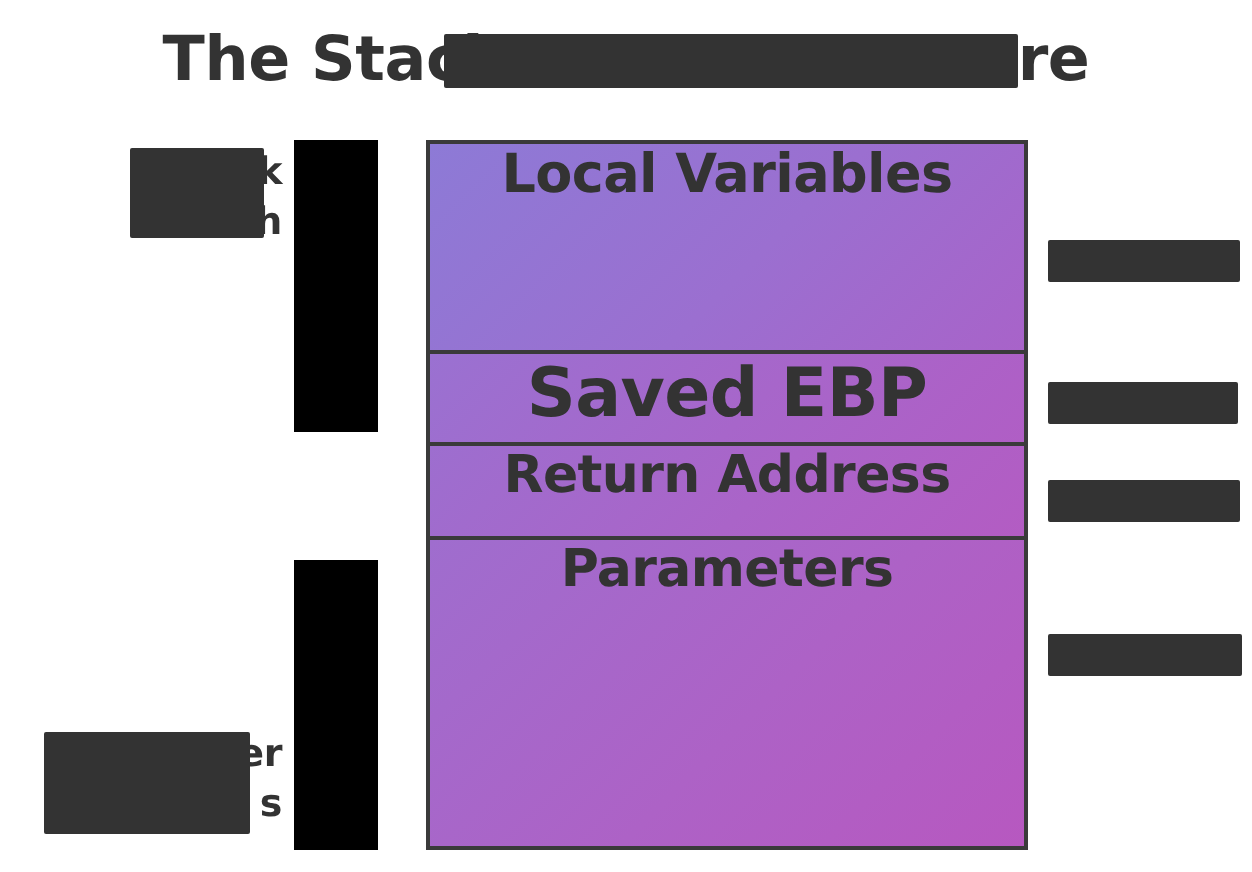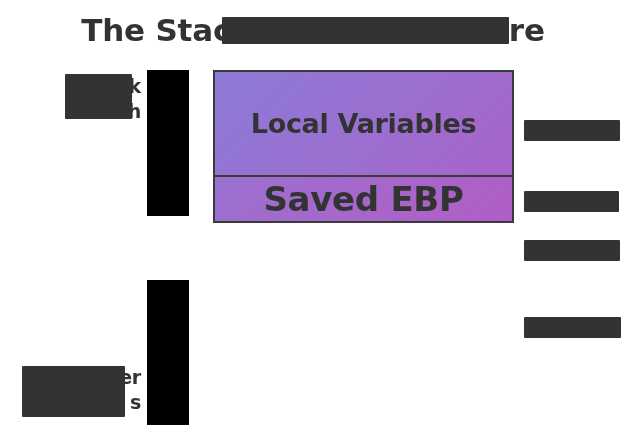--- a/index.html
+++ b/index.html
@@ -64,21 +64,21 @@
     height: 355px;
     display: flex;
     flex-direction: column;
   }
 
   .frame-cell {
     position: relative;
     box-sizing: border-box;
     border: 2px solid #3a3a3a;
     display: flex;
-    align-items: center;
+    align-items: flex-start;
     justify-content: center;
     color: #333333;
     font-weight: 700;
     font-size: 26px;
     letter-spacing: -0.3px;
     white-space: nowrap;
   }
   .frame-cell + .frame-cell {
     border-top: none;
   }
@@ -189,20 +189,26 @@
   <div class="redaction solid-black" id="left-arrow-top"></div>
   <div class="redaction solid-black" id="left-arrow-bottom"></div>
 
   <div id="stack-frame">
     <div class="frame-cell c-local">
       <span>Local Variables</span>
     </div>
     <div class="frame-cell c-ebp">
       <span>Saved EBP</span>
     </div>
+    <div class="frame-cell c-ret">
+      <span>Return Address</span>
+    </div>
+    <div class="frame-cell c-params">
+      <span>Parameters</span>
+    </div>
   </div>
 
   <div class="redaction right-annotation" id="right-annotation-0"></div>
   <div class="redaction right-annotation" id="right-annotation-1"></div>
   <div class="redaction right-annotation" id="right-annotation-2"></div>
   <div class="redaction right-annotation" id="right-annotation-3"></div>
 
 </div>
 
 </body></html>

